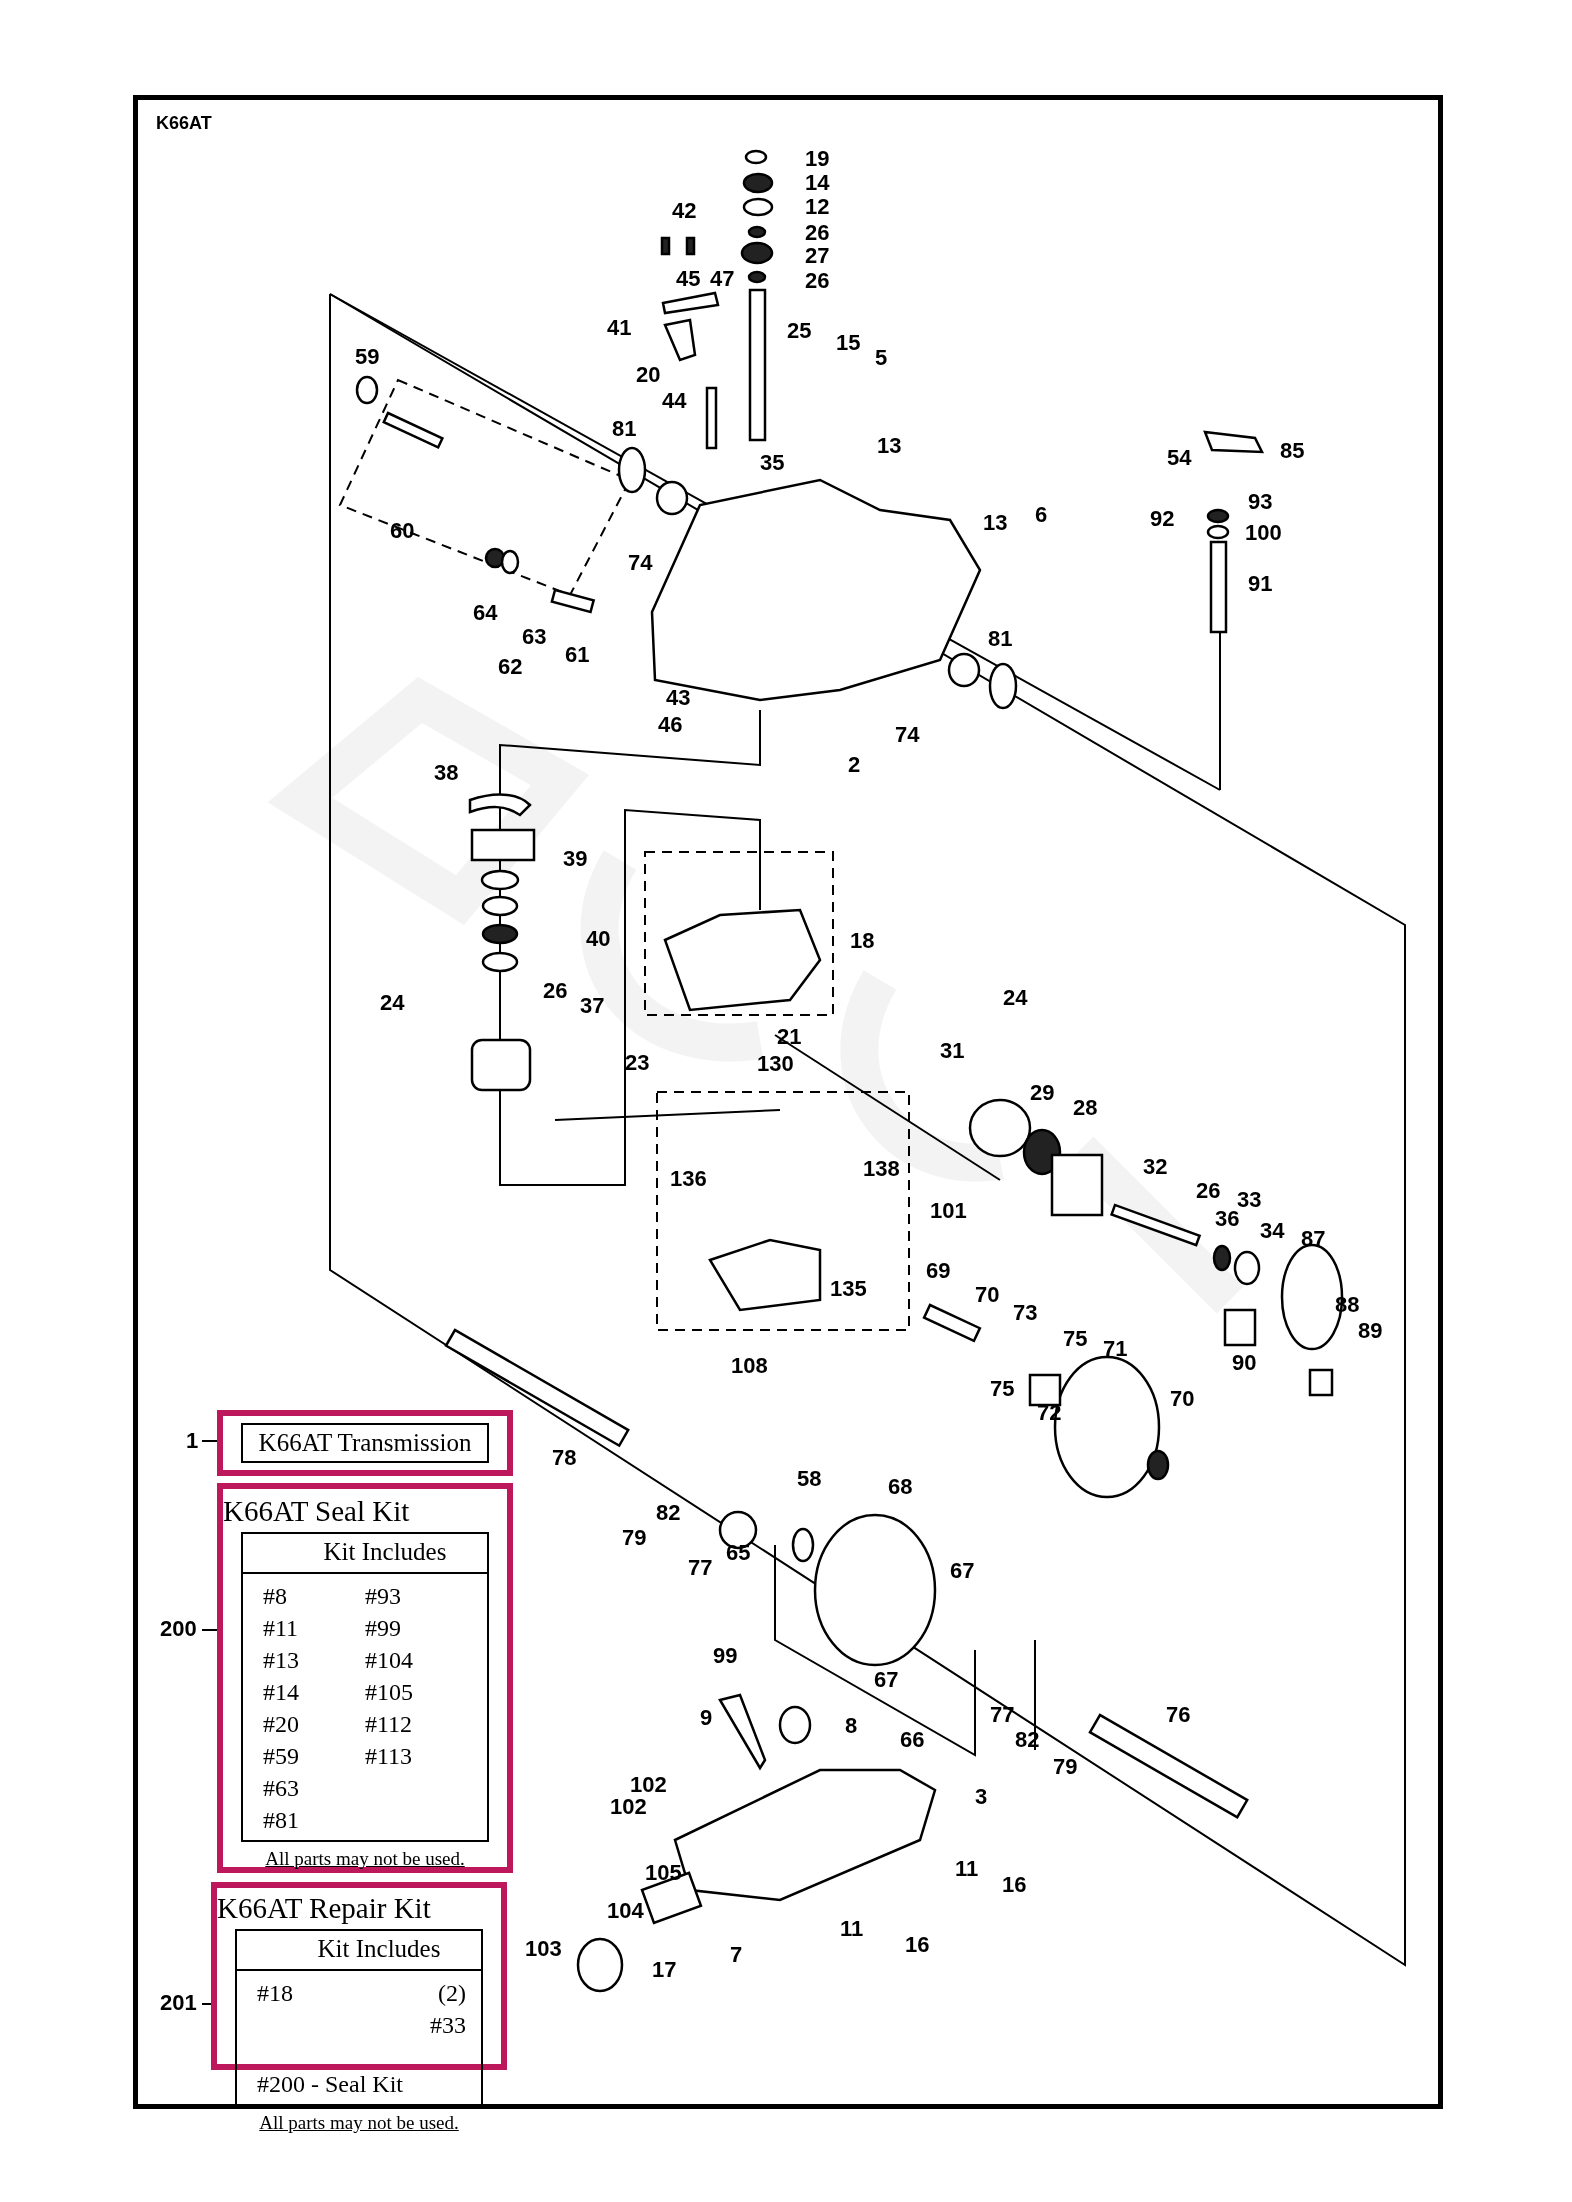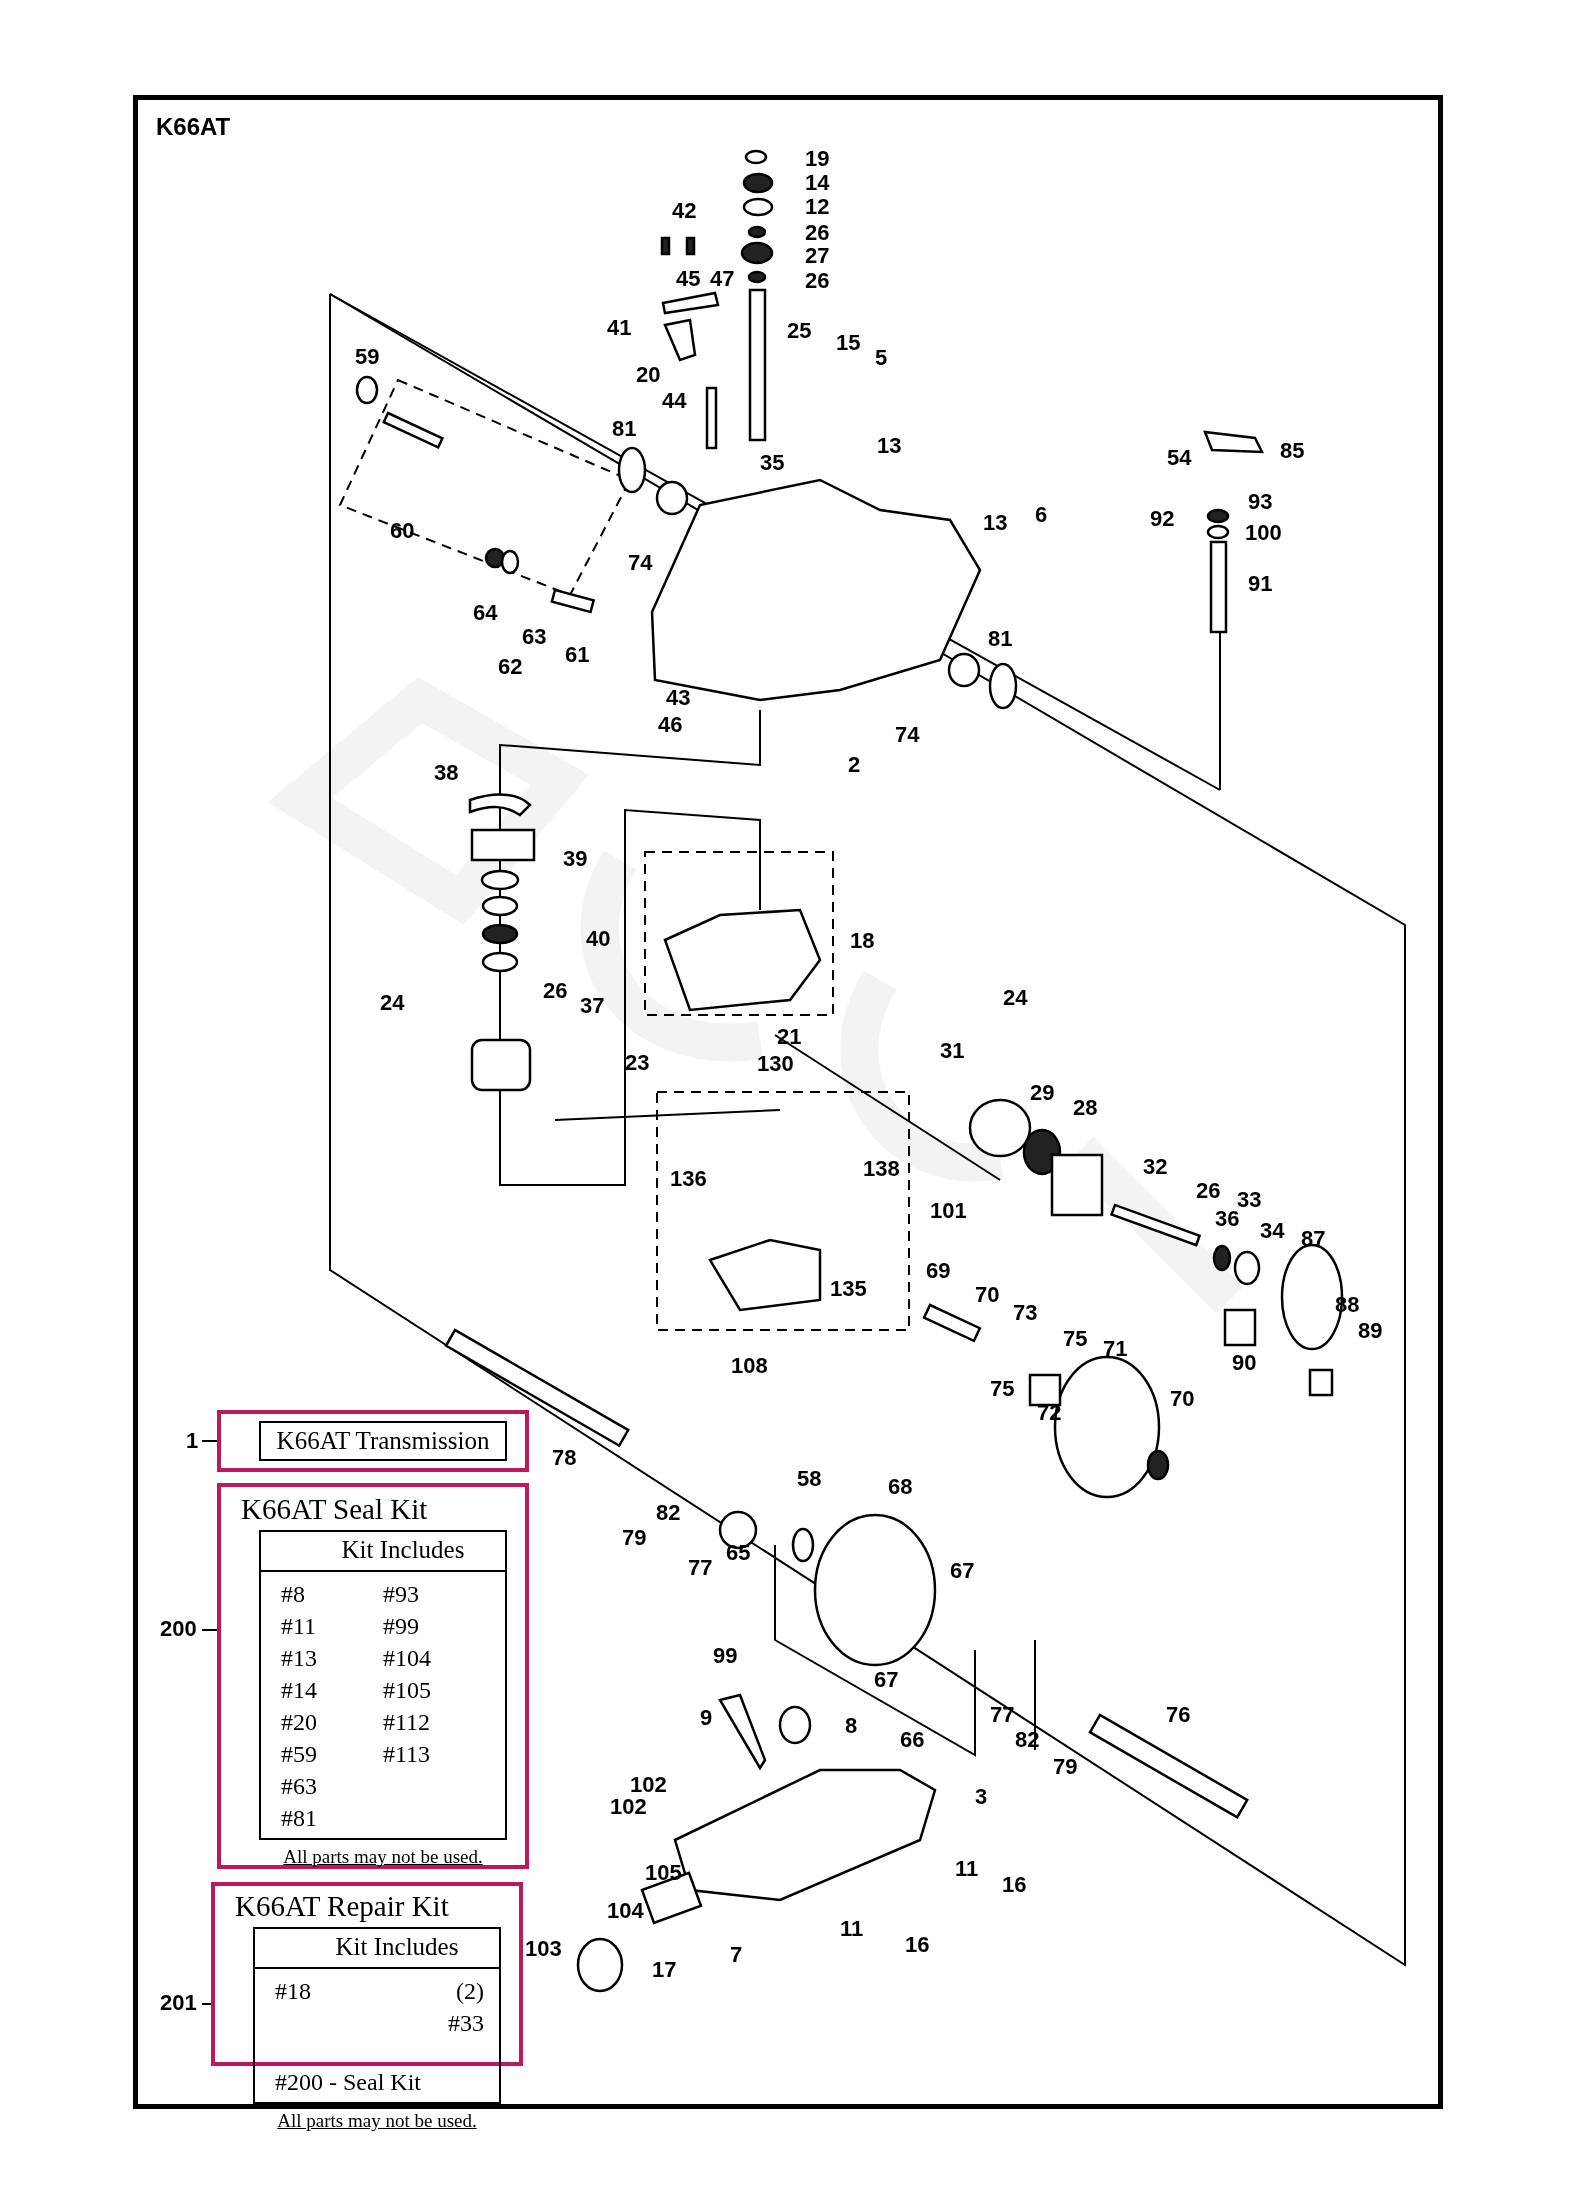--- a/index.html
+++ b/index.html
@@ -1,26 +1,26 @@
 <!DOCTYPE html>
 <html><head>
 <meta charset="utf-8">
 <style>
   html, body { margin: 0; padding: 0; background: #ffffff; }
   body { width: 1572px; height: 2202px; position: relative; overflow: hidden; font-family: "Liberation Sans", sans-serif; }
   #frame { position: absolute; left: 133px; top: 95px; width: 1300px; height: 2004px; border: 5px solid #000; }
-  #title { position: absolute; left: 156px; top: 113px; font-weight: bold; font-size: 24px; color: #000; font-family: "Liberation Sans", sans-serif; }
+  #title { position: absolute; left: 156px; top: 113px; font-weight: bold; font-size: 18px; color: #000; font-family: "Liberation Sans", sans-serif; }
   #diagram { position: absolute; left: 0; top: 0; width: 1572px; height: 2202px; }
   .callout { font-family: "Liberation Sans", sans-serif; font-weight: bold; font-size: 22px; fill: #000; }
   .line { stroke: #000; stroke-width: 2; fill: none; }
   .dash { stroke: #000; stroke-width: 2; fill: none; stroke-dasharray: 10 7; }
   .part { stroke: #000; stroke-width: 2.5; fill: #fff; }
   .partdk { stroke: #000; stroke-width: 2.5; fill: #222; }
   .wm { fill: none; stroke: #eeeeee; stroke-width: 38; }
-  .kitbox { position: absolute; border: 4px solid #be185d; background: #fff; font-family: "Liberation Serif", serif; color: #000; padding-left: 20px; }
+  .kitbox { position: absolute; border: 6px solid #be185d; background: #fff; font-family: "Liberation Serif", serif; color: #000; }
   .kit-title { font-size: 29px; }
   .kit-inner { border: 2px solid #000; margin: 0 18px; }
   .kit-inner-head { text-align: center; font-size: 25px; border-bottom: 2px solid #000; padding: 4px 0 6px 40px; }
   .kit-grid { display: grid; grid-template-columns: 1fr 1fr; padding: 6px 20px 4px 20px; font-size: 24px; line-height: 32px; }
   .kit-note { text-align: center; font-size: 19px; padding: 6px 0 4px 0; text-decoration: underline; }
   .kit-label { position: absolute; font-family: "Liberation Sans", sans-serif; font-weight: bold; font-size: 22px; }
   .kit-tick { position: absolute; height: 2px; background: #000; }
 </style>
 </head>
 <body>

